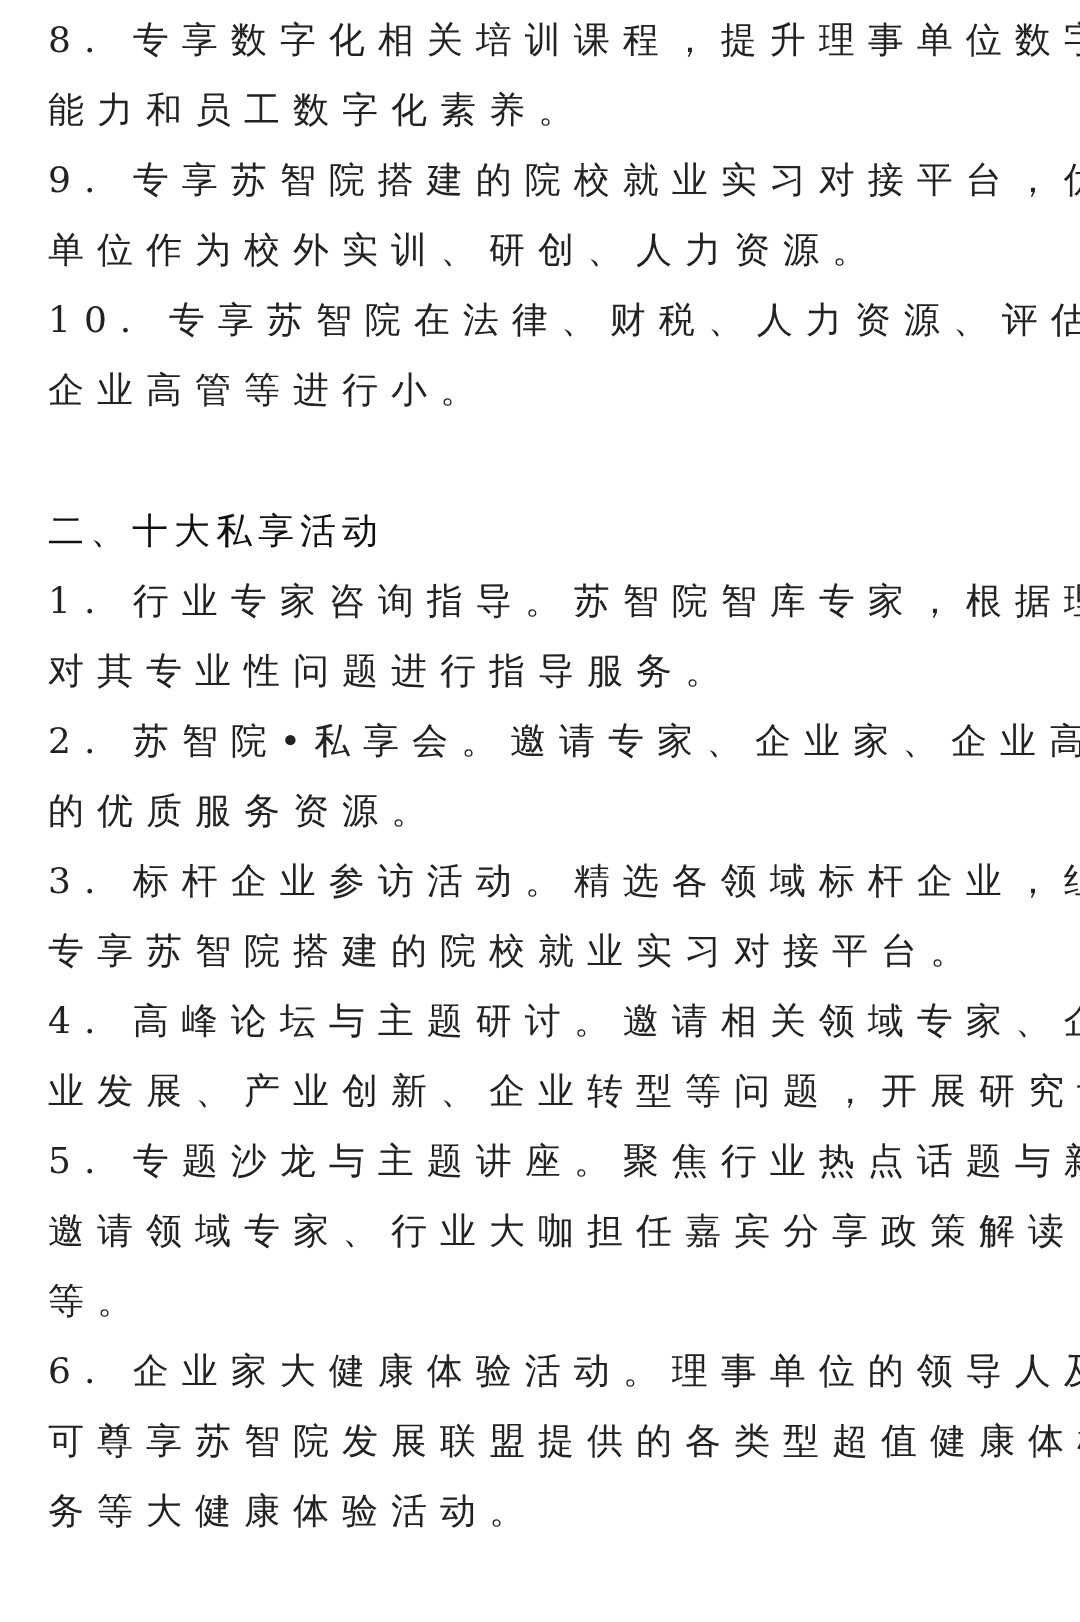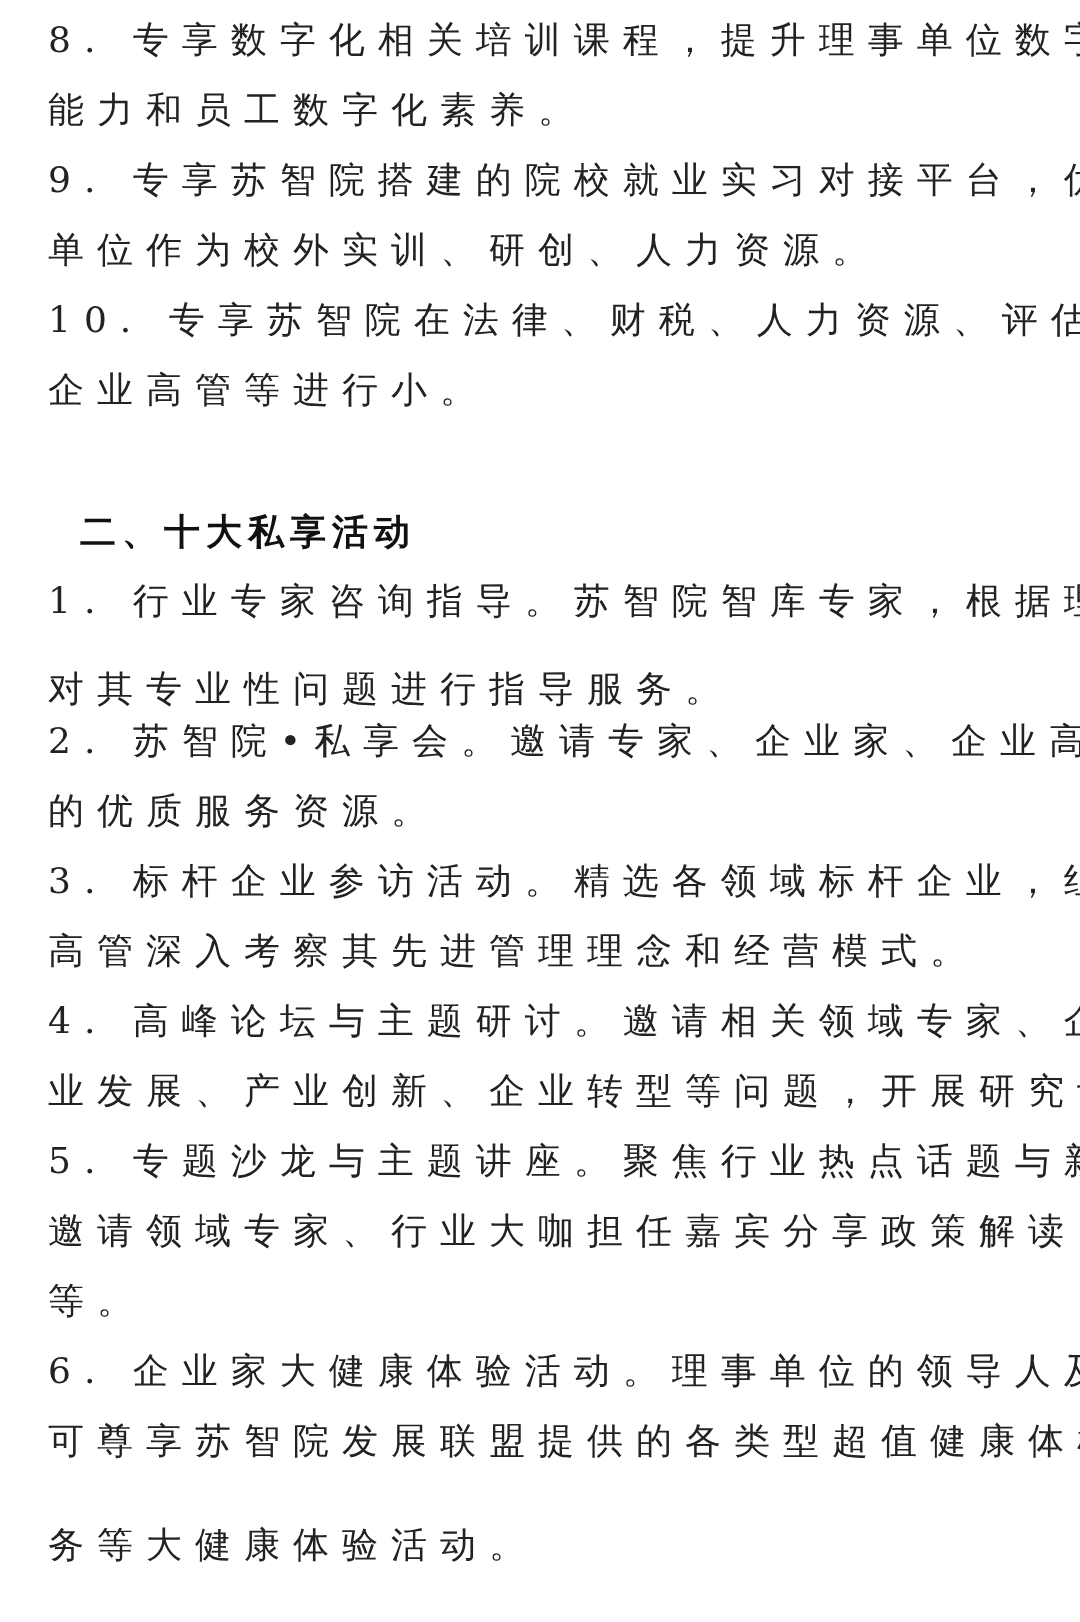--- a/index.html
+++ b/index.html
@@ -30,23 +30,22 @@
     letter-spacing: 13px;
     color: #222222;
   }
   .heading {
     position: absolute;
     left: 0;
     white-space: nowrap;
     font-size: 36px;
     line-height: 48px;
     letter-spacing: 6px;
-    font-weight: bold;
+    font-weight: normal;
     color: #111111;
-    margin-left: 32px;
   }
 </style>
 </head>
 <body>
 
 <div class="doc">
 
   <div>
     <div class="line" style="top:16px">8. 专享数字化相关培训课程，提升理事单位数字化发展综合</div>
     <div class="line" style="top:86px">能力和员工数字化素养。</div>
@@ -59,43 +58,43 @@
 
   <div>
     <div class="line" style="top:296px">10. 专享苏智院在法律、财税、人力资源、评估鉴定等方面</div>
     <div class="line" style="top:366px">企业高管等进行小。</div>
   </div>
 
   <div class="heading" style="top:507px">二、十大私享活动</div>
 
   <div>
     <div class="line" style="top:577px">1. 行业专家咨询指导。苏智院智库专家，根据理事单位要求</div>
-    <div class="line" style="top:665px">对其专业性问题进行指导服务。</div>
+    <div class="line" style="top:647px">对其专业性问题进行指导服务。</div>
   </div>
 
   <div>
     <div class="line" style="top:717px">2. 苏智院•私享会。邀请专家、企业家、企业高管等进行小</div>
     <div class="line" style="top:787px">的优质服务资源。</div>
   </div>
 
   <div>
     <div class="line" style="top:857px">3. 标杆企业参访活动。精选各领域标杆企业，组织企业核心</div>
-    <div class="line" style="top:927px">高管深入考察其先进管理理念和经营模式。</div>
+    <div class="line" style="top:927px">专享苏智院搭建的院校就业实习对接平台。</div>
   </div>
 
   <div>
     <div class="line" style="top:997px">4. 高峰论坛与主题研讨。邀请相关领域专家、企业家针对行</div>
     <div class="line" style="top:1067px">业发展、产业创新、企业转型等问题，开展研究讨论。</div>
   </div>
 
   <div>
     <div class="line" style="top:1137px">5. 专题沙龙与主题讲座。聚焦行业热点话题与新热点探索，</div>
     <div class="line" style="top:1207px">邀请领域专家、行业大咖担任嘉宾分享政策解读、企业管理</div>
     <div class="line" style="top:1277px">等。</div>
   </div>
 
   <div>
     <div class="line" style="top:1347px">6. 企业家大健康体验活动。理事单位的领导人及其家族成员</div>
     <div class="line" style="top:1417px">可尊享苏智院发展联盟提供的各类型超值健康体检、康养服</div>
-    <div class="line" style="top:1521px">务等大健康体验活动。</div>
+    <div class="line" style="top:1487px">务等大健康体验活动。</div>
   </div>
 
 </div>
 
 </body></html>

